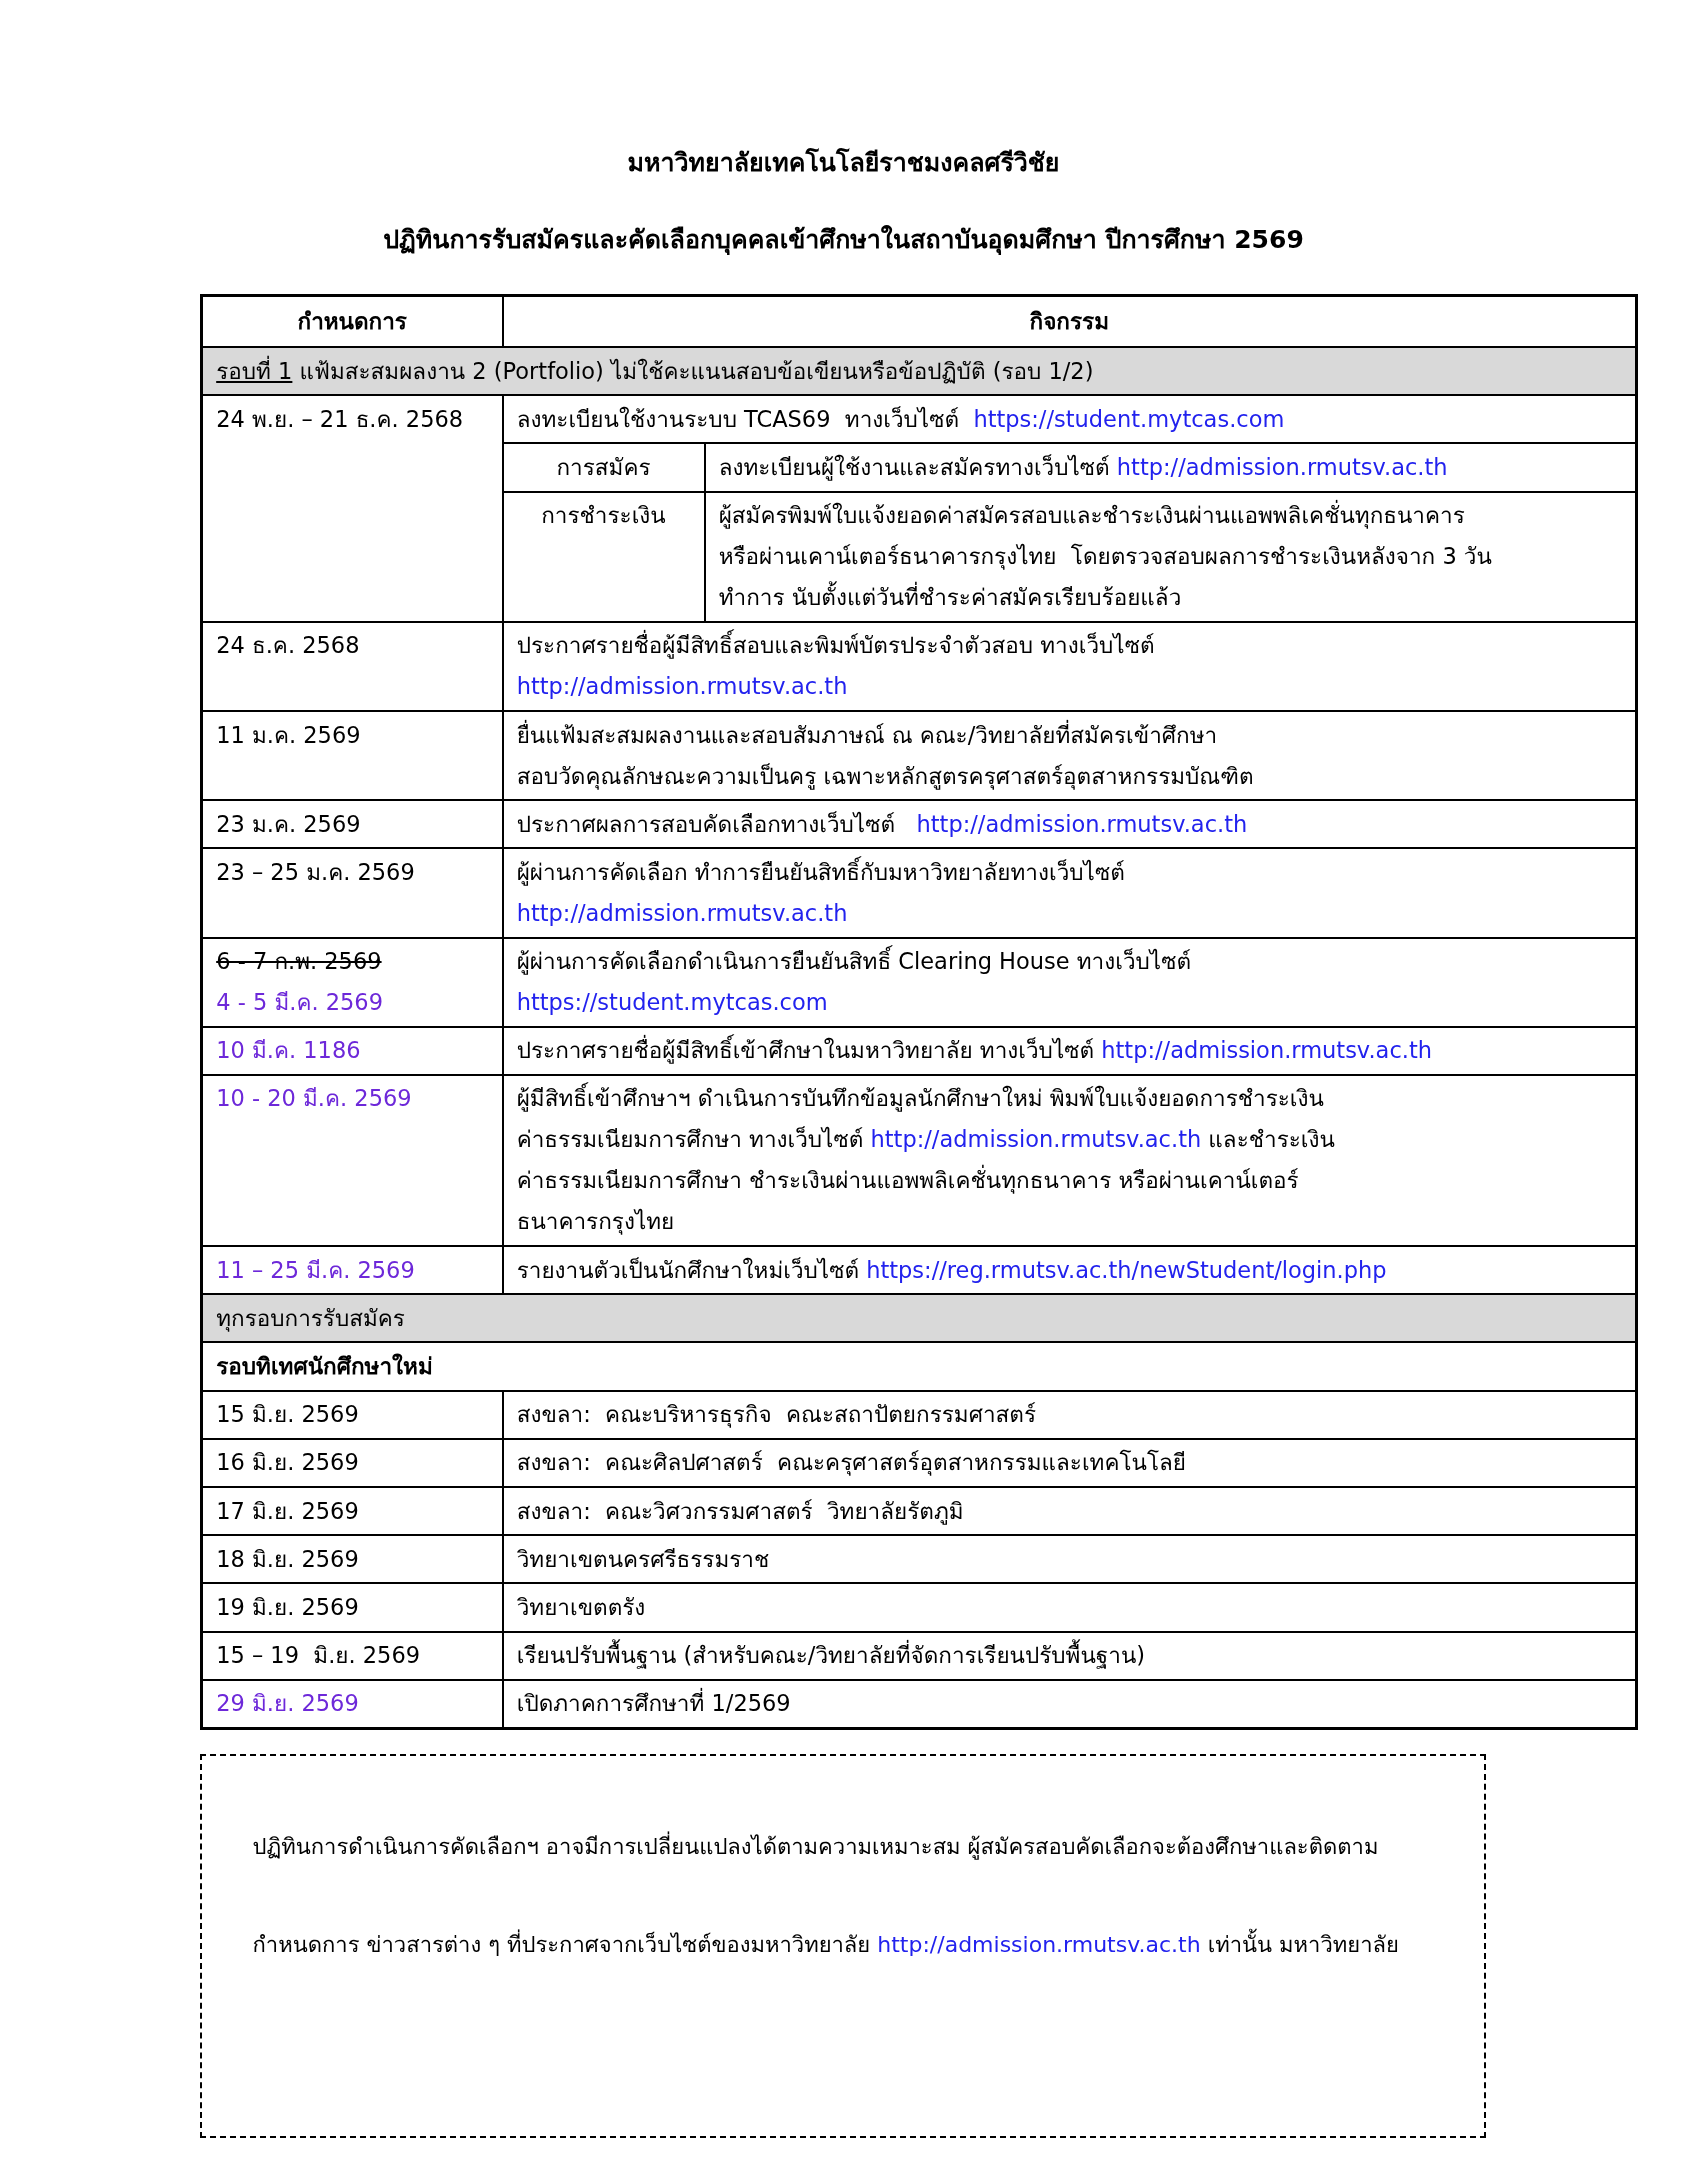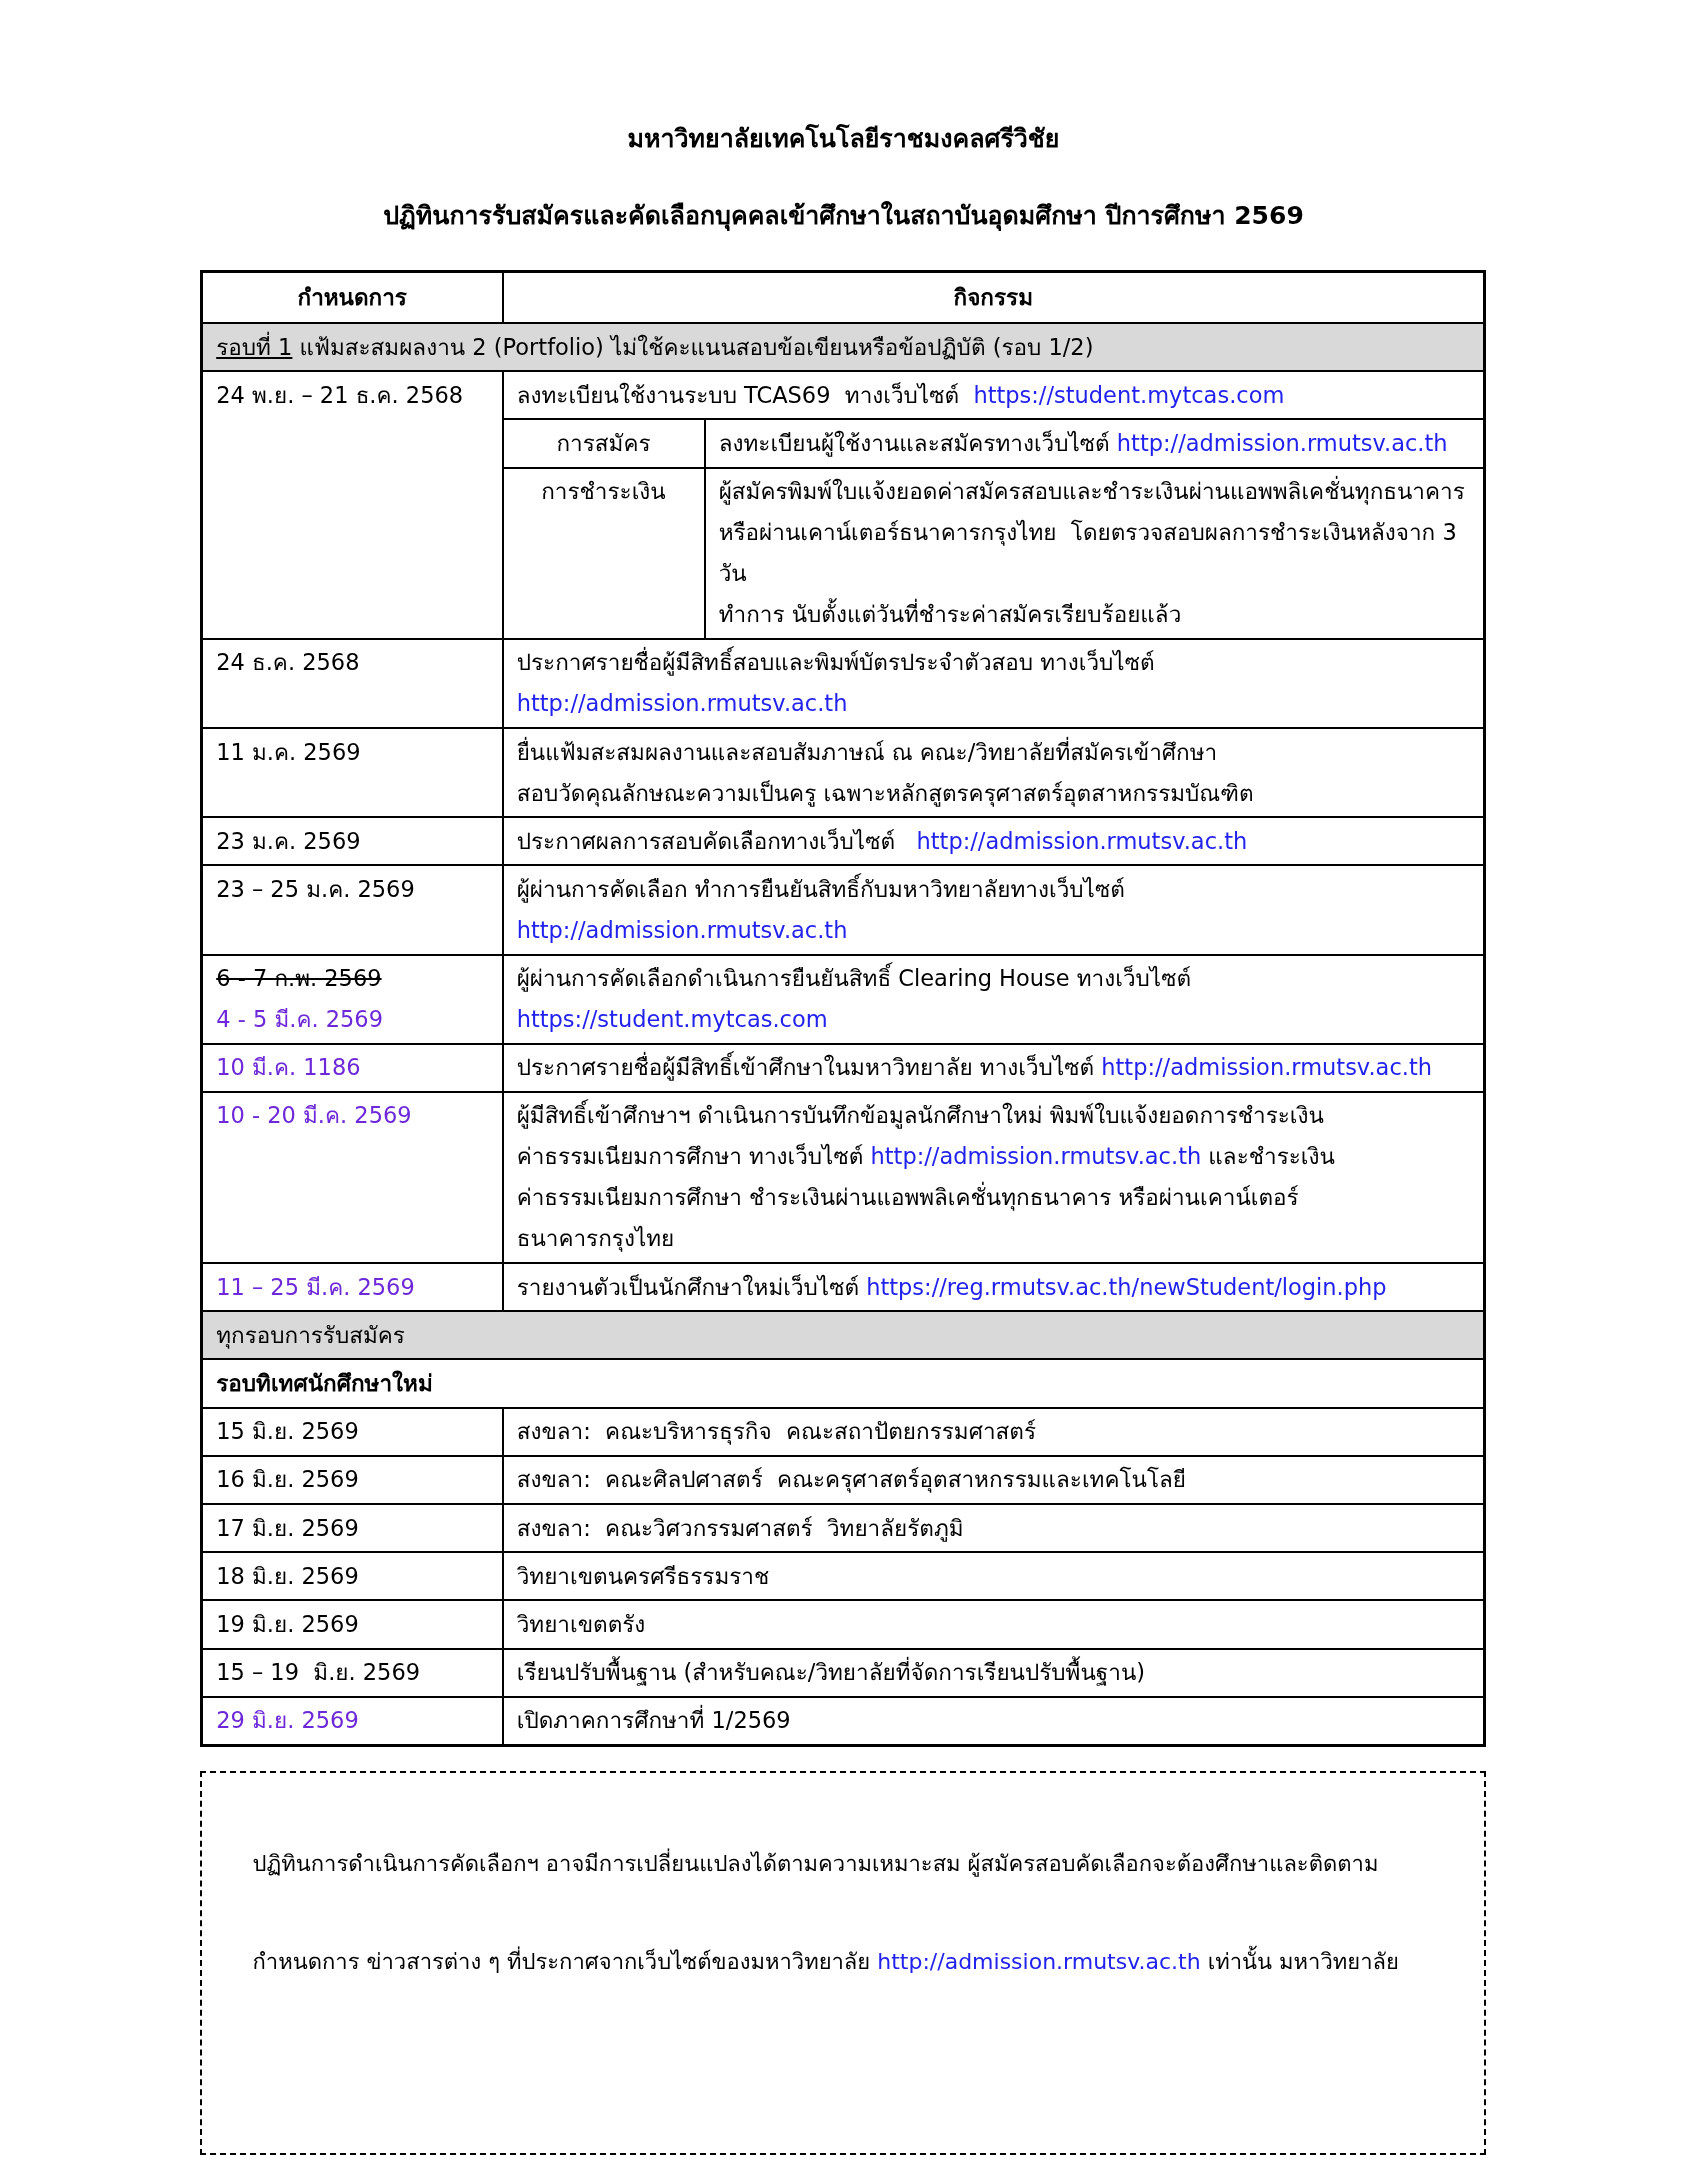--- a/index.html
+++ b/index.html
@@ -10,31 +10,31 @@
     color: #000000;
   }
   .page {
     position: relative;
     width: 1687px;
     height: 2183px;
     background: #ffffff;
     overflow: hidden;
   }
   .titles {
-    padding-top: 88px;
+    padding-top: 112px;
     text-align: center;
     font-weight: bold;
     white-space: pre-wrap;
   }
   .title-th { font-size: 25px; line-height: 53px; }
   .title-en { font-size: 24px; line-height: 52px; }
 
   table.cal {
     margin: 4px 0 0 200px;
-    width: 1286px;
+    width: 1438px;
     border-collapse: collapse;
     table-layout: fixed;
     border: 3.3px solid #000;
   }
   table.cal td {
     border: 2px solid #000;
     vertical-align: top;
     font-size: 22.5px;
     line-height: 41px;
     padding: 2.6px 13.2px;

